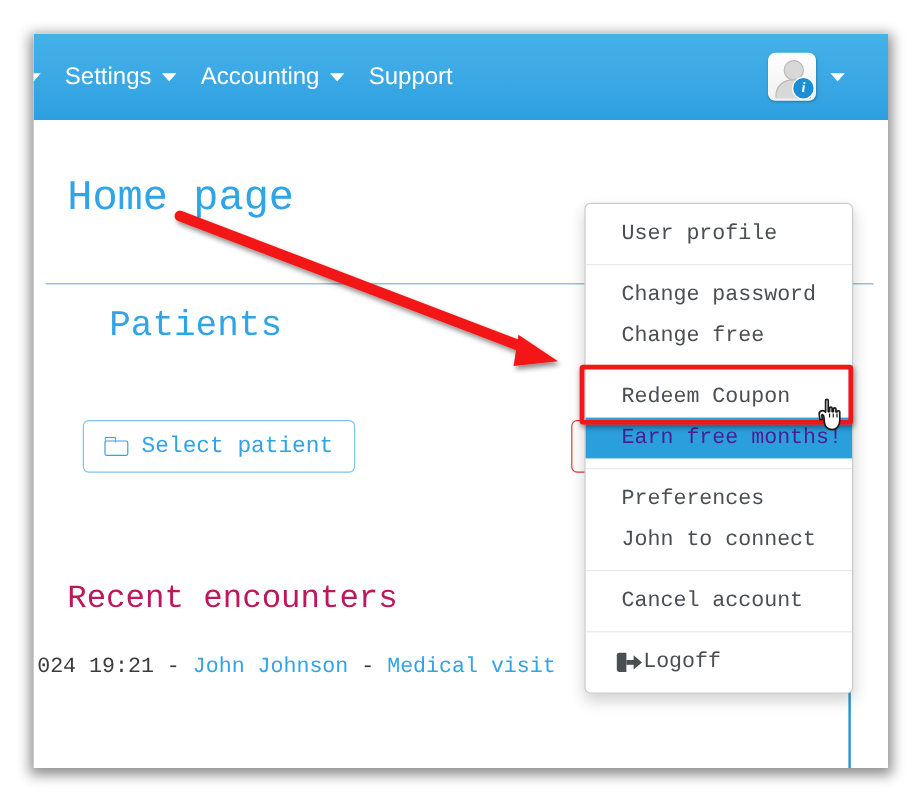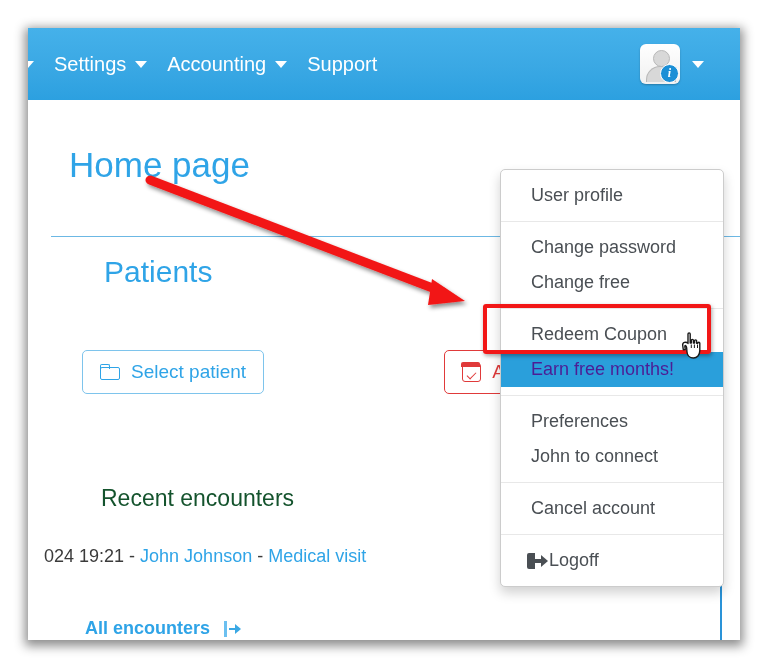--- a/index.html
+++ b/index.html
@@ -110,25 +110,26 @@
     font-style: italic;
     font-weight: bold;
     font-size: 12px;
     line-height: 16px;
     text-align: center;
   }
 
   
   #page-body {
     position: absolute;
-    left: 16px;
+    left: 3px;
     top: 72px;
     width: 712px;
     height: 540px;
     background: #ffffff;
+    font-family: Liberation Mono, monospace;
   }
   #page-title {
     position: absolute;
     left: 25px;
     top: 45px;
     font-size: 35px;
     color: #2fa4e7;
     font-weight: normal;
     white-space: nowrap;
   }
@@ -237,24 +238,23 @@
     border-left: 1.8px solid #e03a3a;
     border-bottom: 1.8px solid #e03a3a;
     transform: rotate(-45deg);
   }
 
   
   #recent-title {
     position: absolute;
     left: 25px;
     top: 385px;
-    font-size: 23px;
-    color: #14532d;
-    white-space: nowrap;
-    margin-left: 32px;
+    font-size: 27px;
+    color: #be185d;
+    white-space: nowrap;
   }
   #encounter-row {
     position: absolute;
     left: 0px;
     top: 446px;
     font-size: 18px;
     color: #3b3b3b;
     white-space: nowrap;
   }
   #encounter-row a { color: #2fa4e7; text-decoration: none; }
@@ -439,28 +439,20 @@
         <span>Ap</span>
       </div>
     </div>
 
     <div id="recent-title">Recent encounters</div>
 
     <div id="encounter-row">
       <span>024 19:21</span><span class="sep"> - </span><a href="#">John Johnson</a><span class="sep"> - </span><a href="#">Medical visit</a>
     </div>
 
-    <div id="all-encounters">
-      <span>All encounters</span>
-      <span class="icon-arrow-bracket">
-        <span class="bar"></span>
-          <span class="shaft"></span>
-          <span class="head"></span>
-      </span>
-    </div>
 
     <div id="user-dropdown">
 
       <div class="menu-item">
         <span>User profile</span>
       </div>
 
       <div class="menu-divider"></div>
 
       <div class="menu-item">

